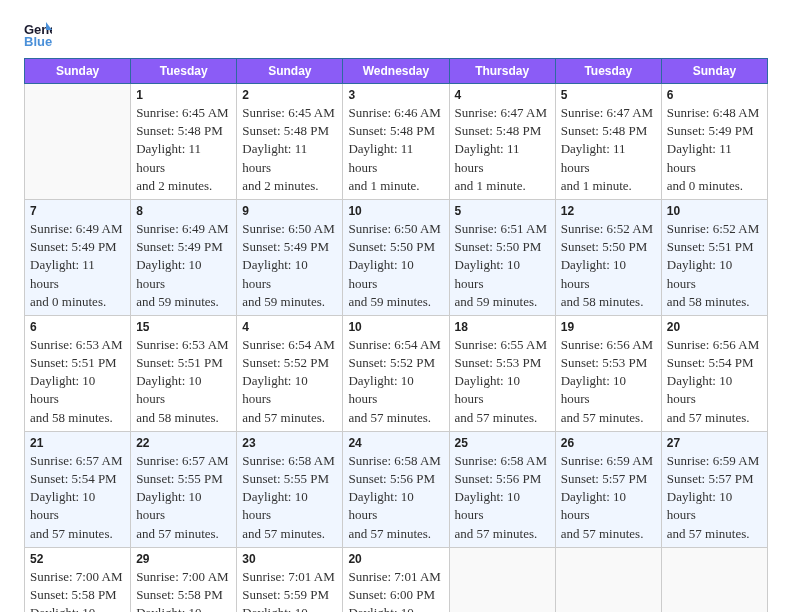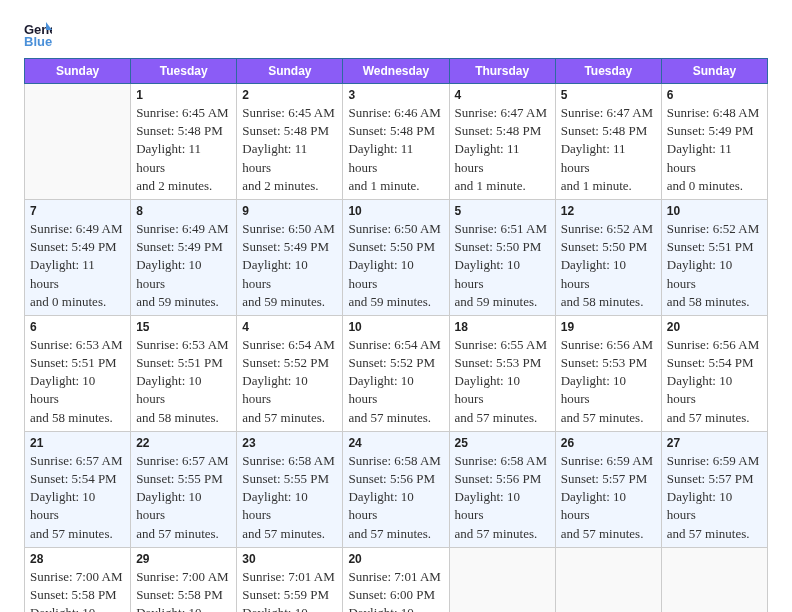--- a/index.html
+++ b/index.html
@@ -238,21 +238,21 @@
             <span class="day-num">26</span>
             <div class="day-info">Sunrise: 6:59 AM<br>Sunset: 5:57 PM<br>Daylight: 10 hours<br>and 57 minutes.</div>
           </td>
           <td>
             <span class="day-num">27</span>
             <div class="day-info">Sunrise: 6:59 AM<br>Sunset: 5:57 PM<br>Daylight: 10 hours<br>and 57 minutes.</div>
           </td>
         </tr>
         <tr>
           <td>
-            <span class="day-num">28</span>
+            <span class="day-num">52</span>
             <div class="day-info">Sunrise: 7:00 AM<br>Sunset: 5:58 PM<br>Daylight: 10 hours<br>and 58 minutes.</div>
           </td>
           <td>
             <span class="day-num">29</span>
             <div class="day-info">Sunrise: 7:00 AM<br>Sunset: 5:58 PM<br>Daylight: 10 hours<br>and 58 minutes.</div>
           </td>
           <td>
             <span class="day-num">30</span>
             <div class="day-info">Sunrise: 7:01 AM<br>Sunset: 5:59 PM<br>Daylight: 10 hours<br>and 58 minutes.</div>
           </td>

